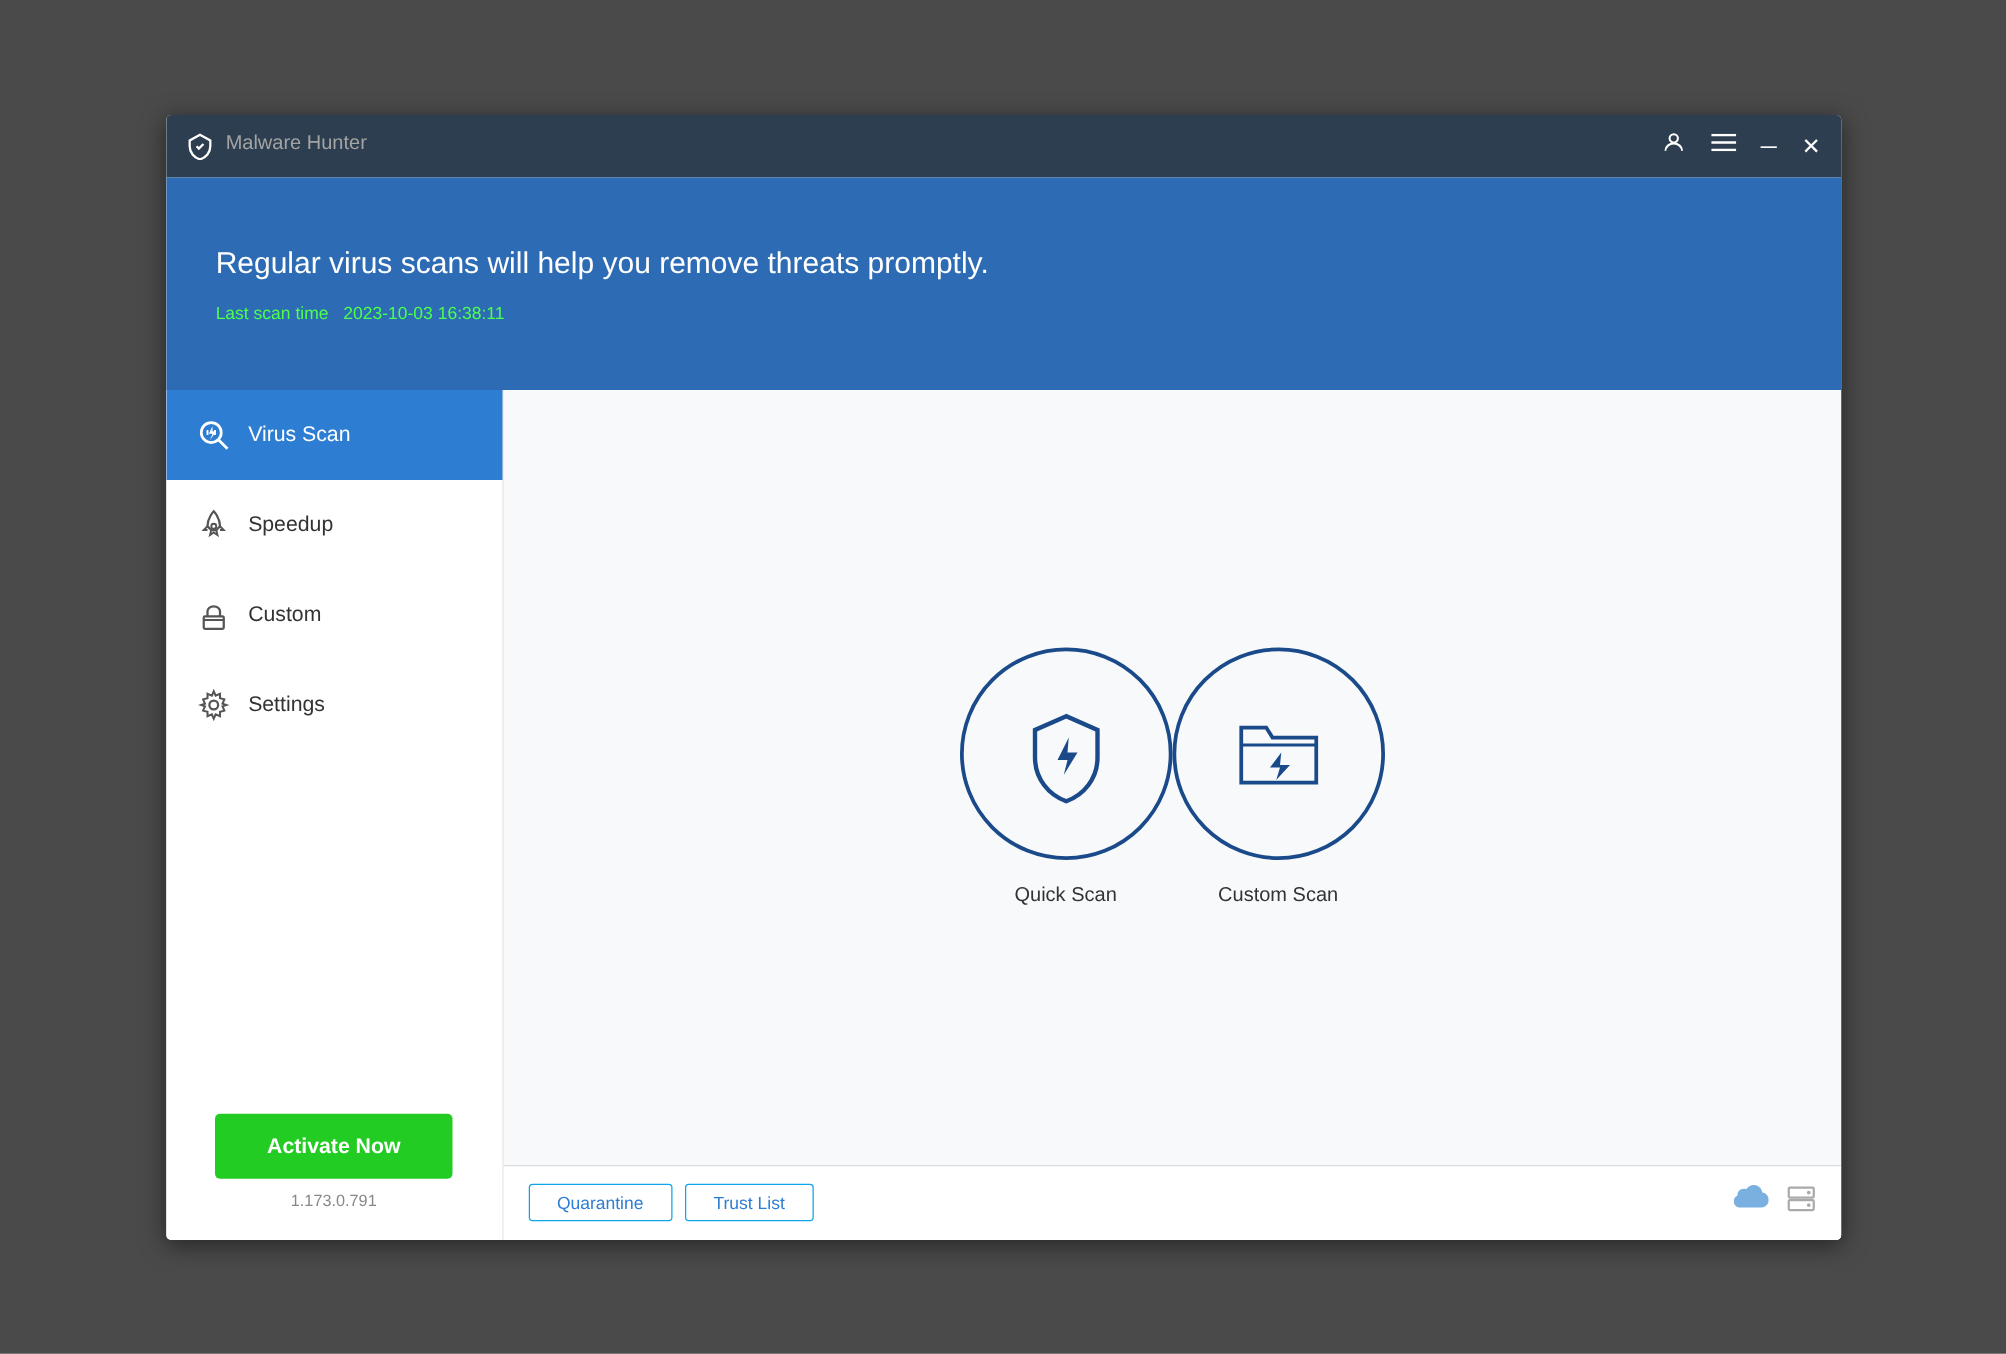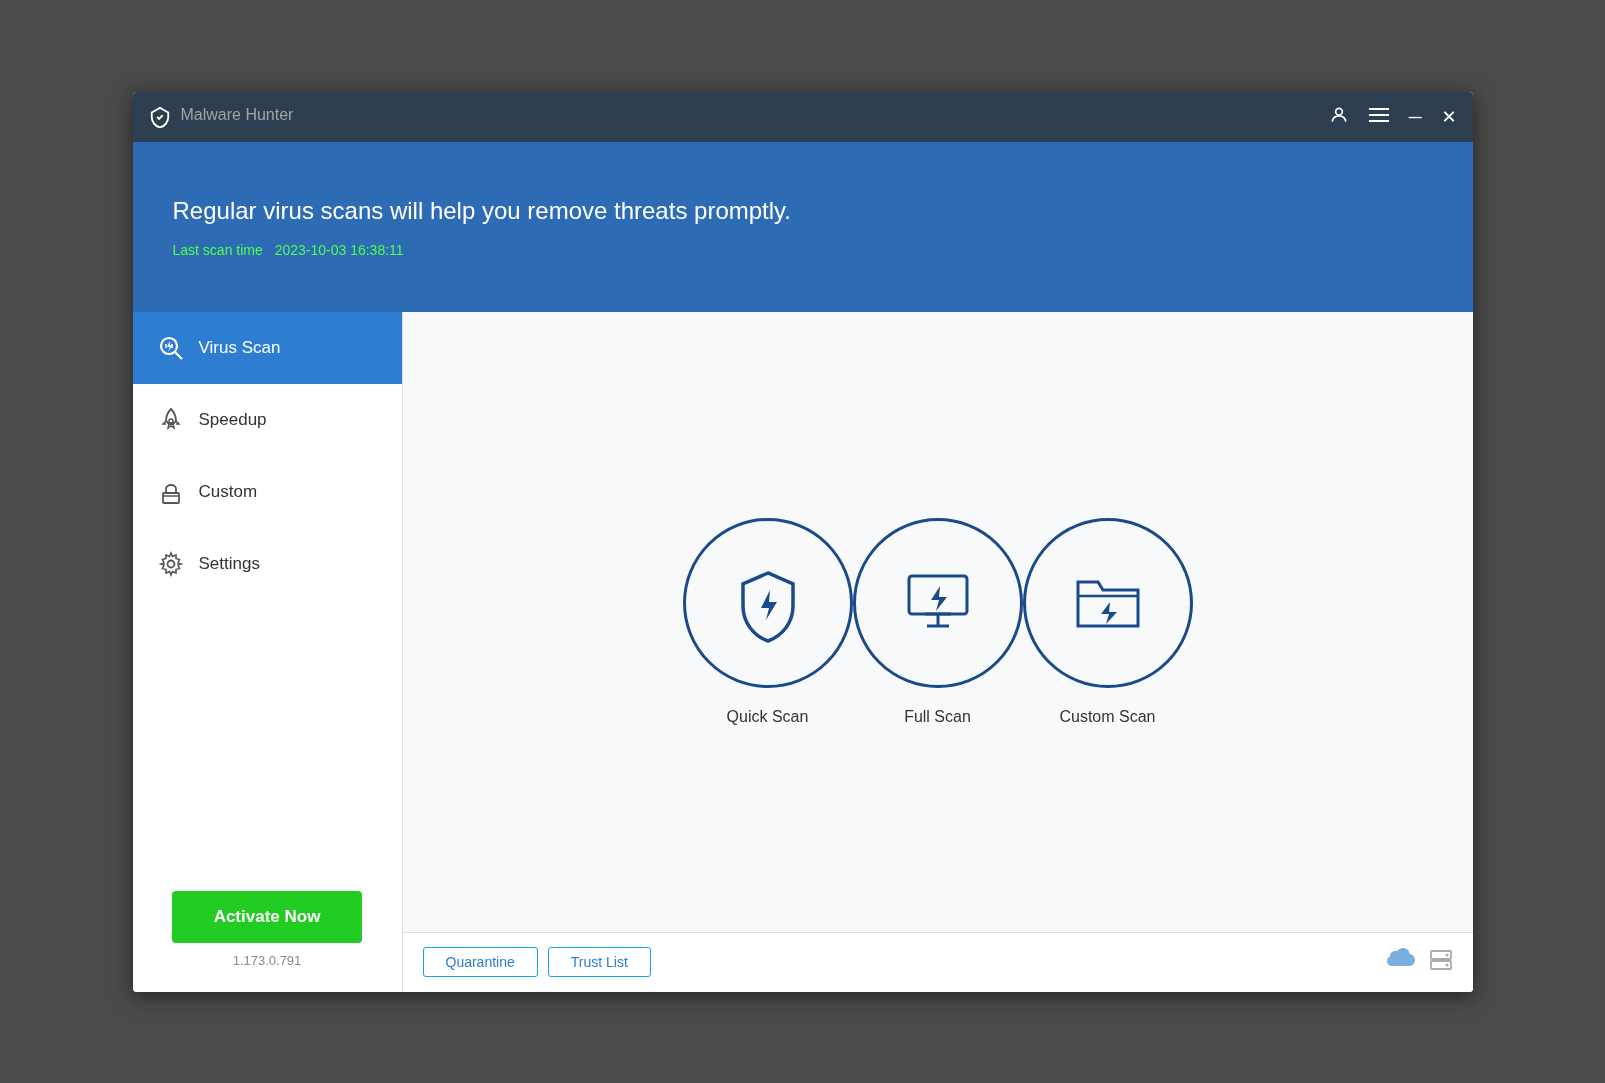--- a/index.html
+++ b/index.html
@@ -329,33 +329,20 @@
           <div class="scan-circle">
             <svg width="90" height="90" viewBox="0 0 90 90" fill="none" xmlns="http://www.w3.org/2000/svg">
 
               <path d="M45 15 L20 26 L20 48 C20 65 31 78 45 83 C59 78 70 65 70 48 L70 26 Z" stroke="#1a4a8a" stroke-width="3.5" fill="none"></path>
               <path d="M47 32 L38 50 L46 50 L43 62 L54 44 L46 44 Z" fill="#1a4a8a"></path>
             </svg>
           </div>
           <span class="scan-option-label">Quick Scan</span>
         </div>
 
-        <div class="scan-option">
-          <div class="scan-circle">
-            <svg width="90" height="90" viewBox="0 0 90 90" fill="none" xmlns="http://www.w3.org/2000/svg">
-
-              <rect x="16" y="18" width="58" height="38" rx="3" stroke="#1a4a8a" stroke-width="3" fill="none"></rect>
-              <line x1="32" y1="56" x2="58" y2="56" stroke="#1a4a8a" stroke-width="3"></line>
-              <line x1="45" y1="56" x2="45" y2="68" stroke="#1a4a8a" stroke-width="3"></line>
-              <line x1="34" y1="68" x2="56" y2="68" stroke="#1a4a8a" stroke-width="3"></line>
-              <path d="M47 28 L38 42 L46 42 L43 53 L54 39 L46 39 Z" fill="#1a4a8a"></path>
-            </svg>
-          </div>
-          <span class="scan-option-label">Full Scan</span>
-        </div>
 
         <div class="scan-option">
           <div class="scan-circle">
             <svg width="90" height="90" viewBox="0 0 90 90" fill="none" xmlns="http://www.w3.org/2000/svg">
 
               <path d="M15 32 L15 68 L75 68 L75 32 L40 32 L35 24 L15 24 Z" stroke="#1a4a8a" stroke-width="3" fill="none"></path>
               <path d="M15 38 L75 38" stroke="#1a4a8a" stroke-width="2.5"></path>
               <path d="M47 44 L38 56 L46 56 L43 66 L54 54 L46 54 Z" fill="#1a4a8a"></path>
             </svg>
           </div>

